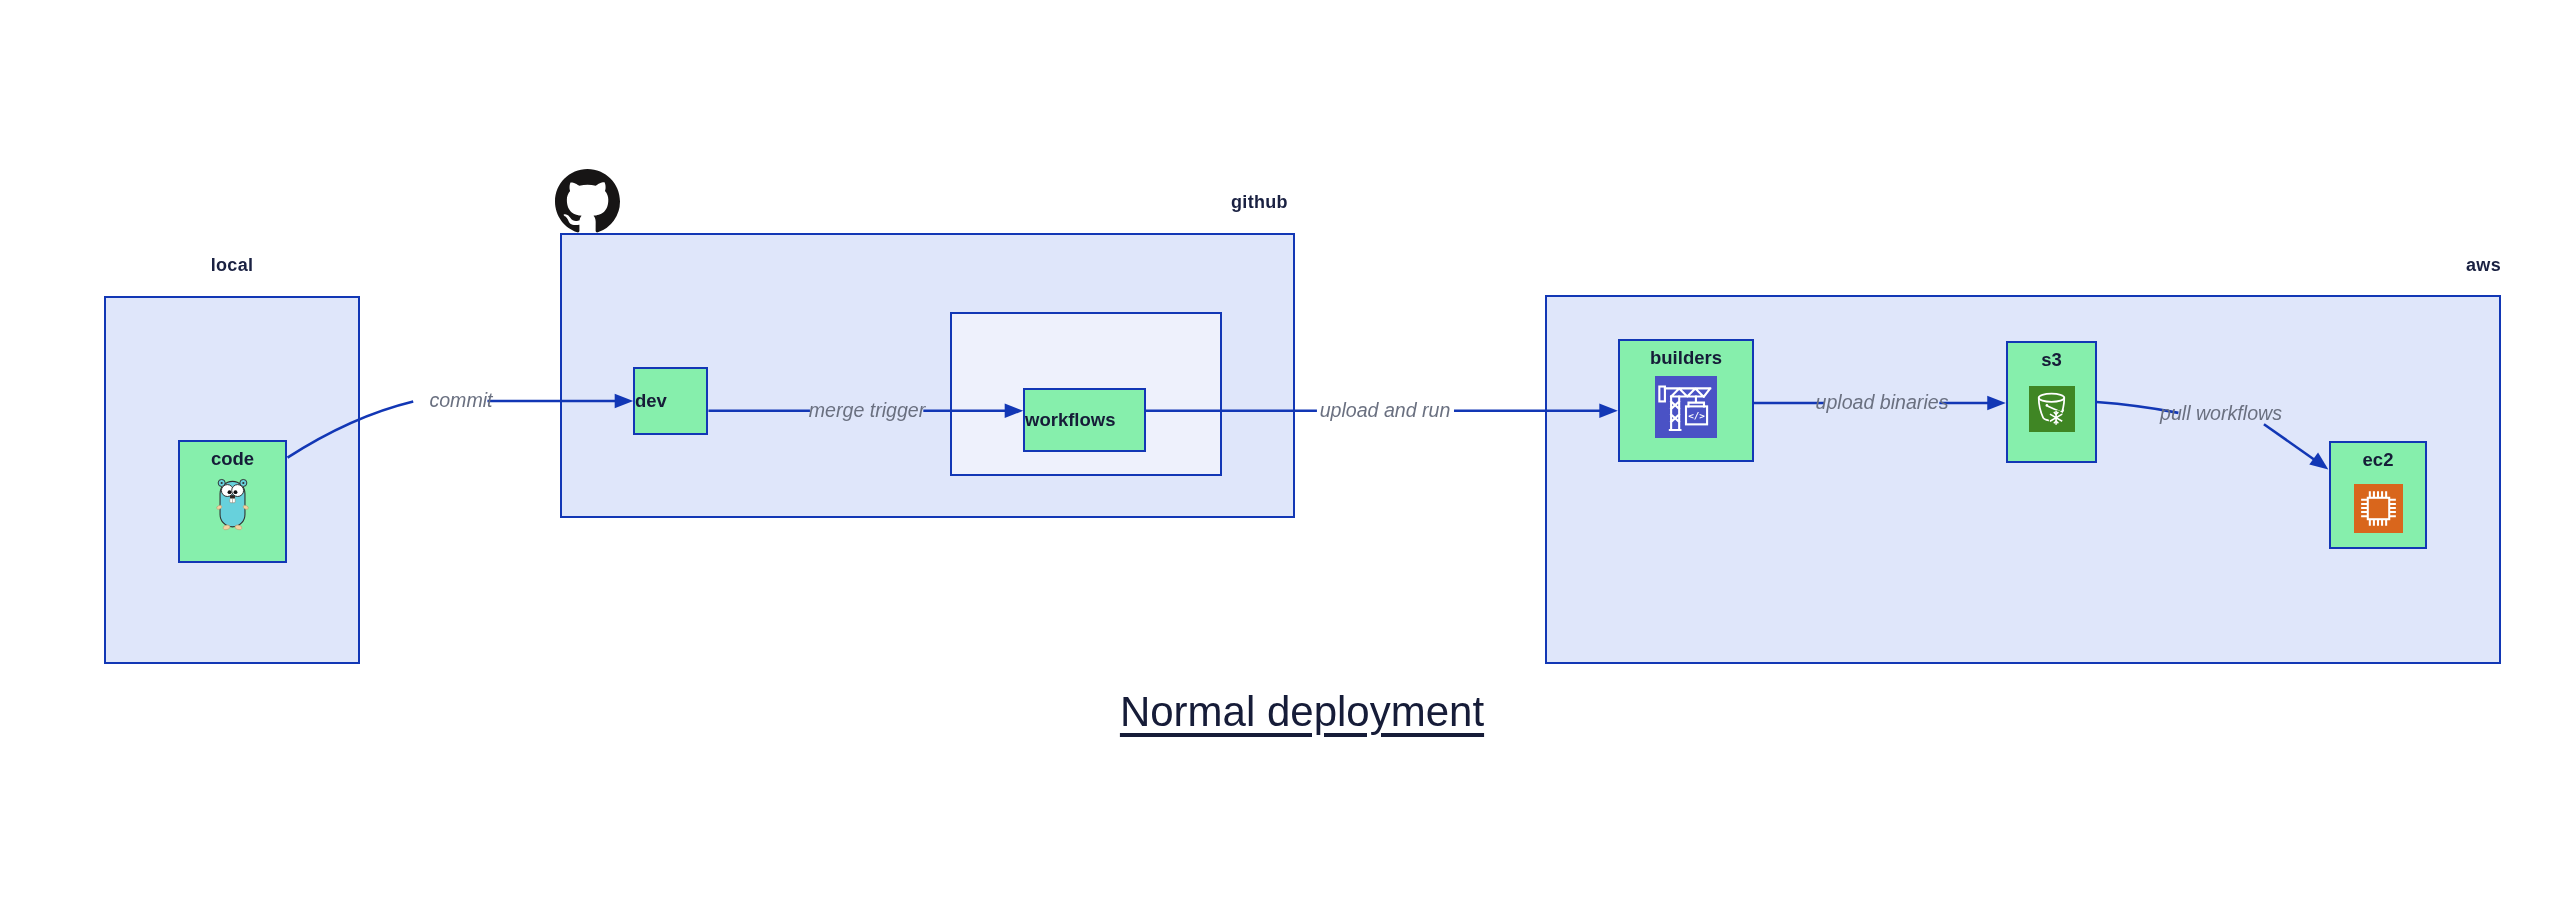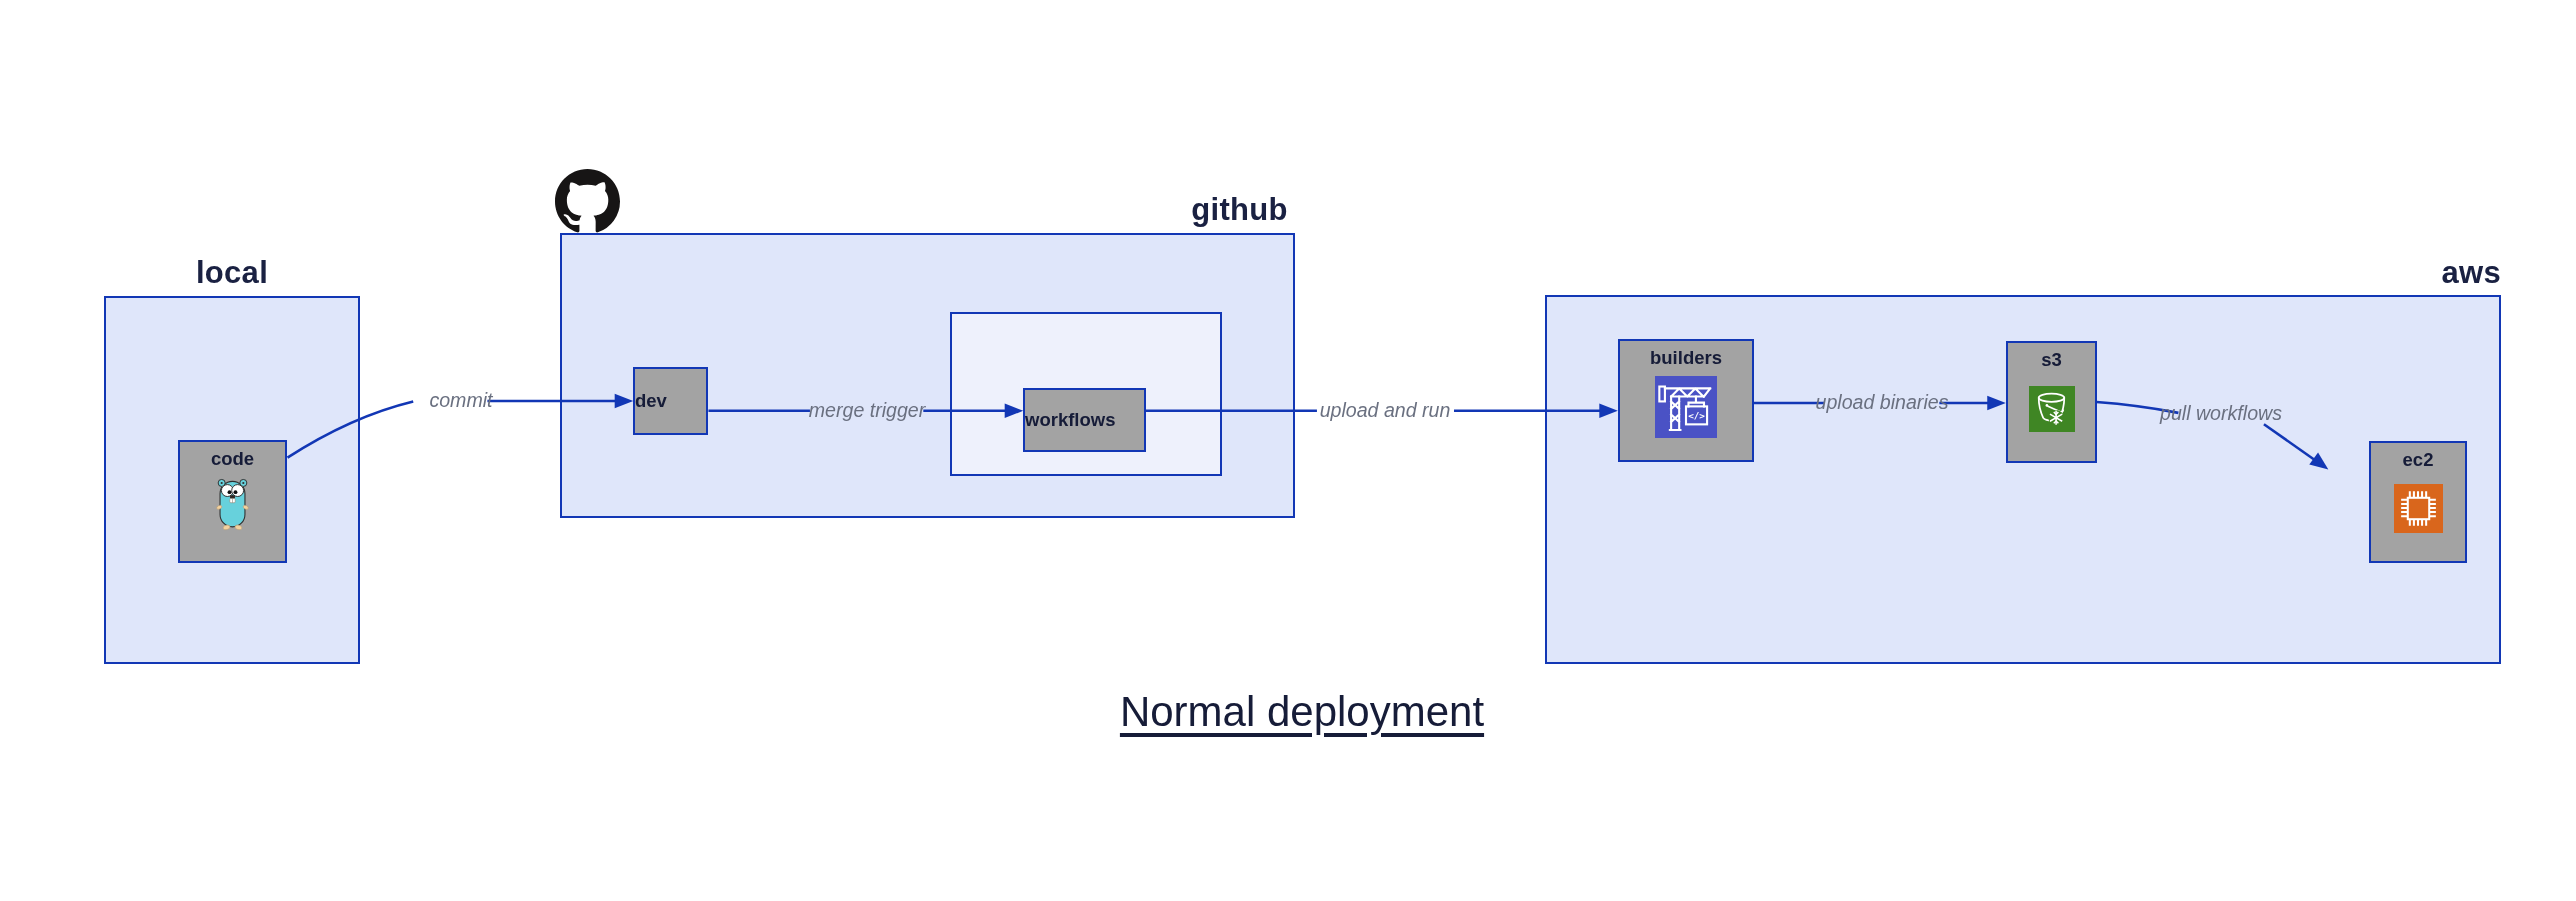--- a/index.html
+++ b/index.html
@@ -8,36 +8,36 @@
 
   
   .zone{position:absolute;background:#dfe6fa;border:2.1px solid #1237b5;box-sizing:border-box;}
   .zone.inner{background:#eef1fc;}
   #zone-local  {left:104px; top:296px; width:256px;  height:368px;}
   #zone-github {left:560px;top:233px; width:735px; height:285px;}
   #zone-master {left:950px;top:312px; width:272px;  height:164px;}
   #zone-aws    {left:1545px;top:295px; width:956px; height:369px;}
 
   
-  .zone-label{position:absolute;color:#1a2142;font-size:31px;font-weight:600;letter-spacing:0.3px;}
+  .zone-label{position:absolute;color:#1a2142;font-size:18px;font-weight:600;letter-spacing:0.3px;}
   #lbl-local {left:104px; top:255px; width:256px; text-align:center;}
   #lbl-github{left:560px;top:192px; width:735px;text-align:right;padding-right:7.2px;box-sizing:border-box;}
   #lbl-master{left:950px;top:282px; width:272px; text-align:center;}
   #lbl-aws   {left:1545px;top:255px; width:956px;text-align:right;}
 
   
-  .node{position:absolute;background:#a3a3a3;border:2.1px solid #1237b5;box-sizing:border-box;}
+  .node{position:absolute;background:#86efac;border:2.1px solid #1237b5;box-sizing:border-box;}
   .node-label{color:#161c38;font-size:18.5px;font-weight:700;text-align:center;}
   .node.center{display:flex;align-items:center;}
   #node-code     {left:178px; top:440px; width:109px;height:123px;}
   #node-dev      {left:633px;top:367px; width:75px;height:68px;}
   #node-workflows{left:1023px;top:388px; width:123px;height:64px;}
   #node-builders {left:1618px;top:339px; width:136px;height:123px;}
   #node-s3       {left:2006px;top:341px; width:91px;height:122px;}
-  #node-ec2      {left:2329px;top:441px; width:98px;height:122px;margin-left:40px;}
+  #node-ec2      {left:2329px;top:441px; width:98px;height:108px;}
   .node .node-label.top{margin-top:6.2px;}
   .node-icon{display:block;margin:0 auto;}
   #node-code .node-icon{margin-top:4.1px;}
   #node-builders .node-icon{margin-top:7.2px;}
   #node-s3 .node-icon{margin-top:14.4px;}
   #node-ec2 .node-icon{margin-top:12.4px;}
 
   
   .edges{position:absolute;left:0;top:0;}
   .edge-label{position:absolute;transform:translate(-50%,-50%);font-style:italic;

